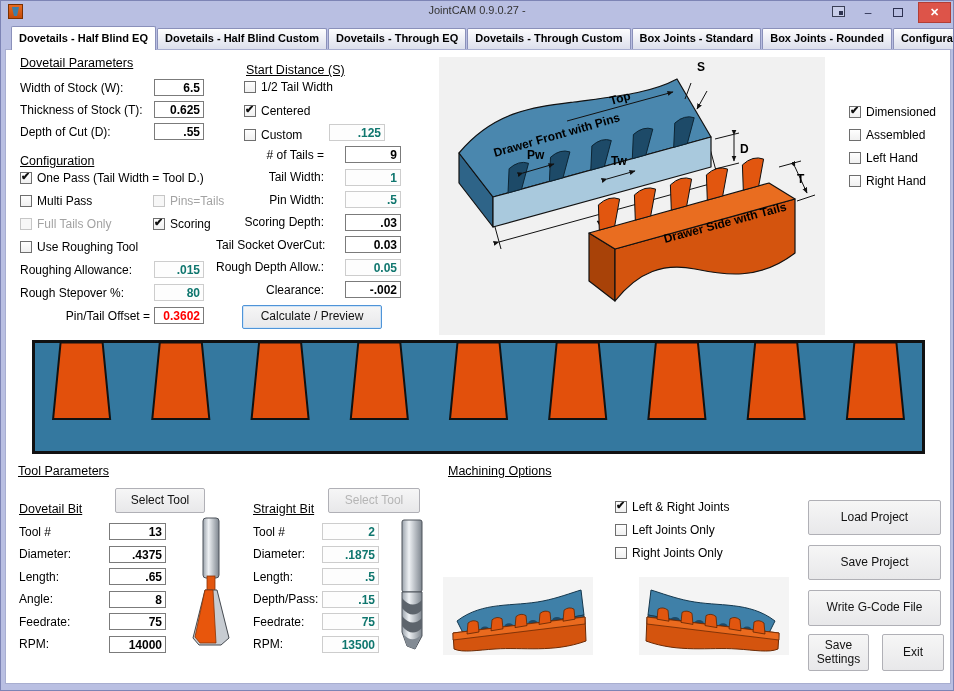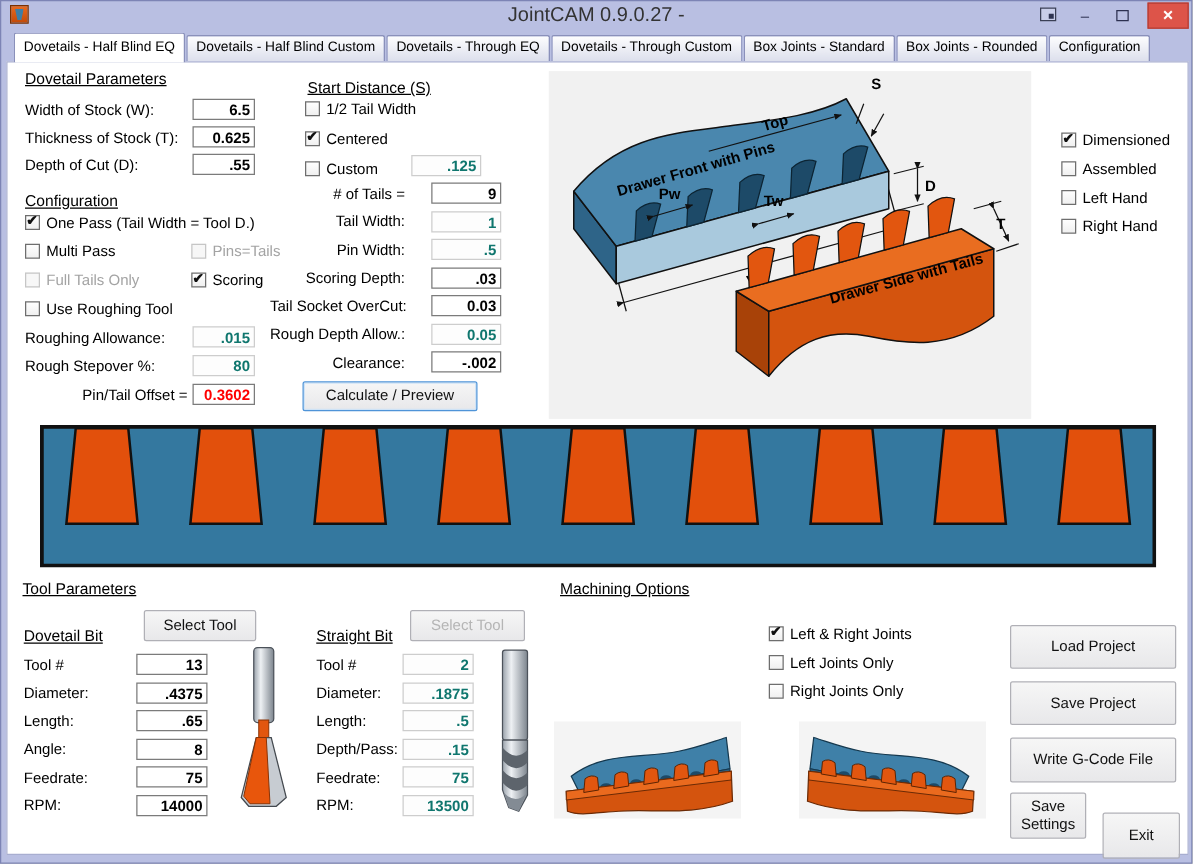--- a/index.html
+++ b/index.html
@@ -5,34 +5,34 @@
   :root{
     --frame:#b9bfe2; --blue:#34789f; --orange:#e2500c;
     --steel1:#dfe3e8; --steel2:#8b949e;
   }
   *{box-sizing:border-box}
   body{margin:0;background:#777;font-family:"Liberation Sans",sans-serif;-webkit-font-smoothing:antialiased}
   #win{position:relative;width:954px;height:691px;background:var(--frame);border:1px solid #7d84b5;overflow:hidden}
 
   
   .titlebar{position:absolute;left:0;top:0;width:100%;height:23px}
-  .apptitle{position:absolute;left:0;top:3px;width:100%;text-align:center;font-size:16px;color:#333}
+  .apptitle{position:absolute;left:0;top:3px;width:100%;text-align:center;font-size:11px;color:#333}
   .appicon{position:absolute;left:7px;top:3px;width:15px;height:15px;background:linear-gradient(#e86a20,#c44a08);border:1px solid #7a3000}
   .appicon::after{content:"";position:absolute;left:3px;top:2px;width:7px;height:9px;background:#3e7ea6;clip-path:polygon(0 0,100% 0,72% 100%,28% 100%)}
   .helpicon{position:absolute;right:108px;top:5px;width:13px;height:11px;border:1.5px solid #3a3f55;background:#c9cee9}
   .helpicon::after{content:"";position:absolute;right:1px;bottom:1px;width:4px;height:4px;background:#2e3350}
   .wbtn{position:absolute;top:1px;height:21px;display:flex;align-items:center;justify-content:center;font-size:12px;color:#2c3050}
   .wbtn.min{right:72px;width:26px}
   .wbtn.max{right:42px;width:26px}
   .maxglyph{width:10px;height:9px;border:1.5px solid #2c3050}
   .wbtn.close{right:2px;width:33px;background:#dd5449;color:#fff;font-size:11px;font-weight:bold;border:1px solid #b23d35}
 
   
   .tabbar{position:absolute;left:4px;top:24px;width:946px;height:24px;display:flex;align-items:flex-end;padding-left:6px;z-index:5}
-  .tab{height:21px;padding:3px 7px 2px;border:1px solid #8a90ba;border-bottom:none;background:linear-gradient(#fdfdfe,#dcdfec);font-size:11px;font-weight:normal;white-space:nowrap;color:#000;border-radius:2px 2px 0 0;margin-right:1px}
+  .tab{height:21px;padding:3px 7px 2px;border:1px solid #8a90ba;border-bottom:none;background:linear-gradient(#fdfdfe,#dcdfec);font-size:11px;font-weight:bold;white-space:nowrap;color:#000;border-radius:2px 2px 0 0;margin-right:1px}
   .tab.selected{height:24px;background:#fff;padding-top:5px;margin-bottom:-1px;z-index:6;position:relative}
 
   
   .content{position:absolute;left:4px;top:48px;width:946px;height:635px;background:#fff;border:1px solid #a8aed0;z-index:1}
   .hd{position:absolute;font-size:12.5px;color:#000;text-decoration:underline;white-space:nowrap}
 
   .frow{display:flex;align-items:center;height:17px;margin-bottom:5px}
   .frow .lab{font-size:12px;color:#000;white-space:nowrap}
   .field{flex:none;width:50px;height:17px;border:1px solid #7b7b7b;background:#fff;font-weight:bold;font-size:12px;color:#000;text-align:right;padding:1px 3px 0 0;line-height:14px;overflow:hidden}
   .field.disabled{border-color:#cdcdcd;color:#0f766e;background:#fdfdfd}
@@ -490,16 +490,16 @@
     <div class="miniimg" style="left:633px;top:527px">
       <svg viewBox="0 0 150 78" width="150" height="78">
         <use href="#jointmini" transform="translate(150,0) scale(-1,1)"></use>
       </svg>
     </div>
 
     <div class="btn" style="left:802px;top:450px;width:133px;height:35px">Load Project</div>
     <div class="btn" style="left:802px;top:495px;width:133px;height:35px">Save Project</div>
     <div class="btn" style="left:802px;top:540px;width:133px;height:36px">Write G-Code File</div>
     <div class="btn" style="left:802px;top:584px;width:61px;height:37px;padding:0 6px">Save Settings</div>
-    <div class="btn" style="left:876px;top:600px;width:62px;height:37px">Exit</div>
+    <div class="btn" style="left:876px;top:584px;width:62px;height:37px">Exit</div>
 
   </div>
 </div>
 
 </body></html>

